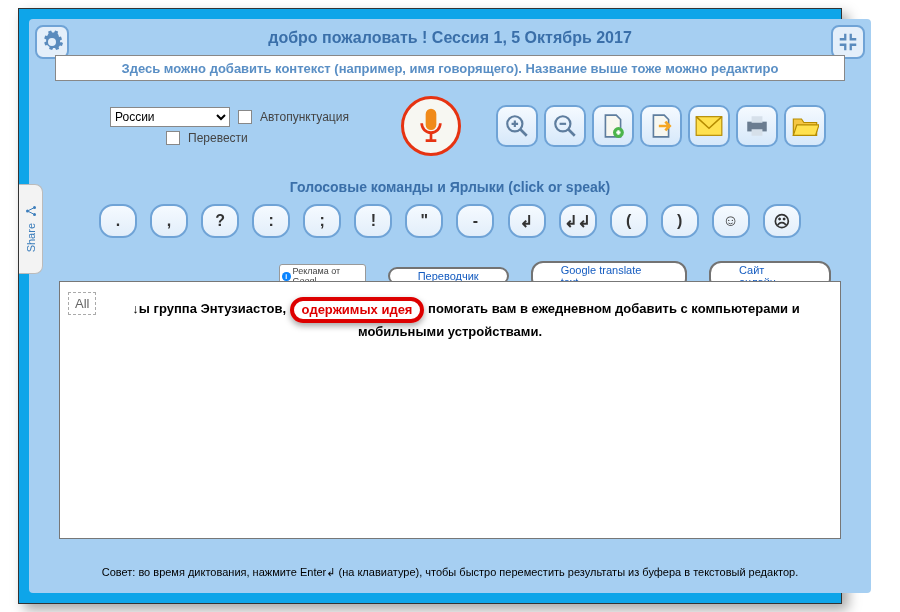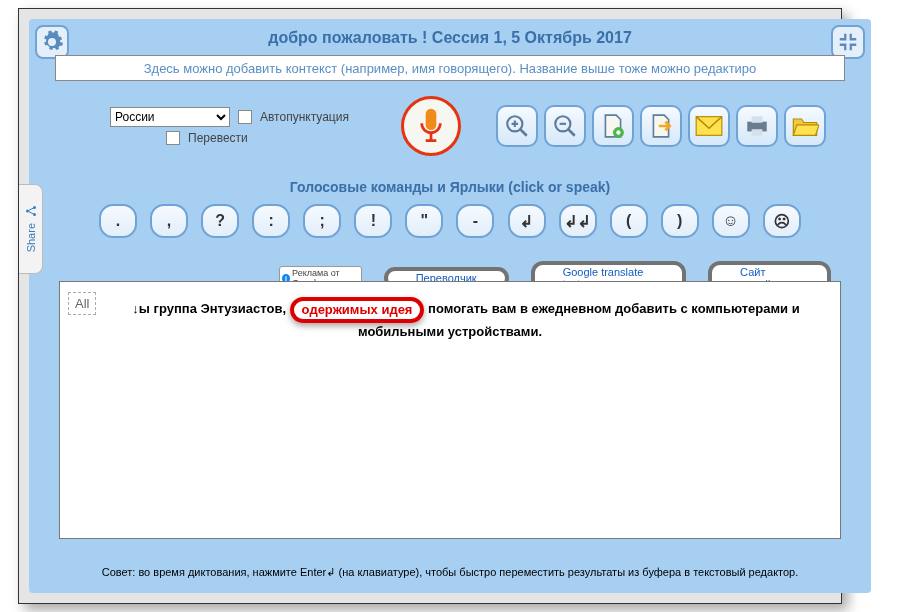--- a/index.html
+++ b/index.html
@@ -9,21 +9,21 @@
     width: 900px;
     height: 612px;
     position: relative;
     overflow: hidden;
   }
   .frame {
     position: absolute;
     left: 18px; top: 8px;
     width: 824px; height: 596px;
     border: 1px solid #333;
-    background: #e5e5e5;
+    background: #0ea5e9;
     box-shadow: 6px 6px 12px rgba(0,0,0,0.35);
   }
   .panel {
     position: absolute;
     left: 10px; top: 10px;
     width: 842px; height: 574px;
     background: #a6cff2;
     border-radius: 4px;
   }
   .gear-btn {
@@ -50,21 +50,21 @@
     font-weight: bold;
     color: #3a6fa9;
     font-size: 16px;
   }
   .subtitle-input {
     position: absolute; top: 36px; left: 50%; transform: translateX(-50%);
     width: 790px; height: 26px;
     background: #fff;
     border: 1px solid #888;
     text-align: center;
-    font-weight: normal;
+    font-weight: bold;
     color: #5a8fc5;
     font-size: 13px;
     padding: 2px 6px;
   }
   .controls-row {
     position: absolute; top: 82px; left: 40px; right: 30px; height: 50px;
     display: flex; align-items: center;
   }
   .lang-group { display: flex; flex-direction: column; gap: 4px; }
   .lang-row { display: flex; align-items: center; gap: 8px; padding-left: 41px; }
@@ -115,21 +115,21 @@
   .ad-badge {
     background: #fff; border: 1px solid #999; border-radius: 3px;
     font-size: 9px; padding: 1px 2px; color: #444;
     display: flex; align-items: center; gap: 2px;
   }
   .ad-badge .info {
     width: 9px; height: 9px; border-radius: 50%; background: #0a84ff; color: #fff;
     display: inline-flex; align-items: center; justify-content: center; font-size: 7px; font-weight: bold;
   }
   .pill-link {
-    background: #fff; border: 4px solid #737373; border-radius: 12px;
+    background: #fff; border: 2px solid #737373; border-radius: 12px;
     font-size: 11px; padding: 1px 28px; color: #155cc0;
     cursor: pointer;
   }
   .editor {
     position: absolute; top: 262px; left: 30px; right: 30px; height: 258px;
     background: #fff; border: 1px solid #777;
   }
   .all-btn {
     position: absolute; left: 8px; top: 10px;
     border: 1px dashed #aaa; padding: 3px 6px;

